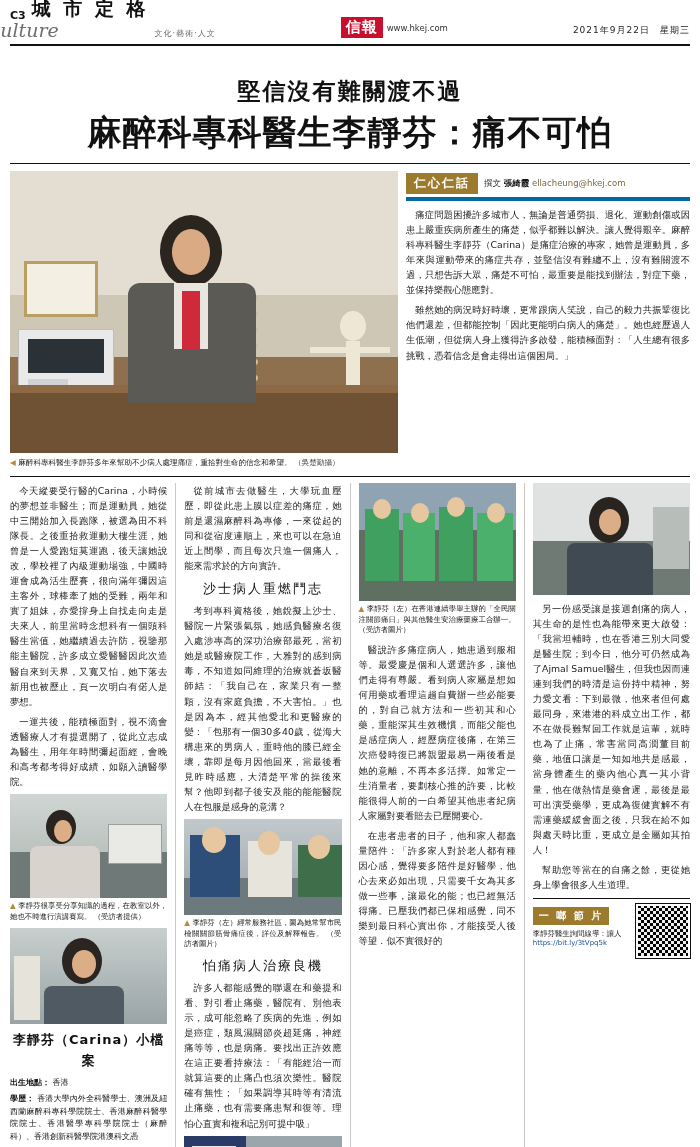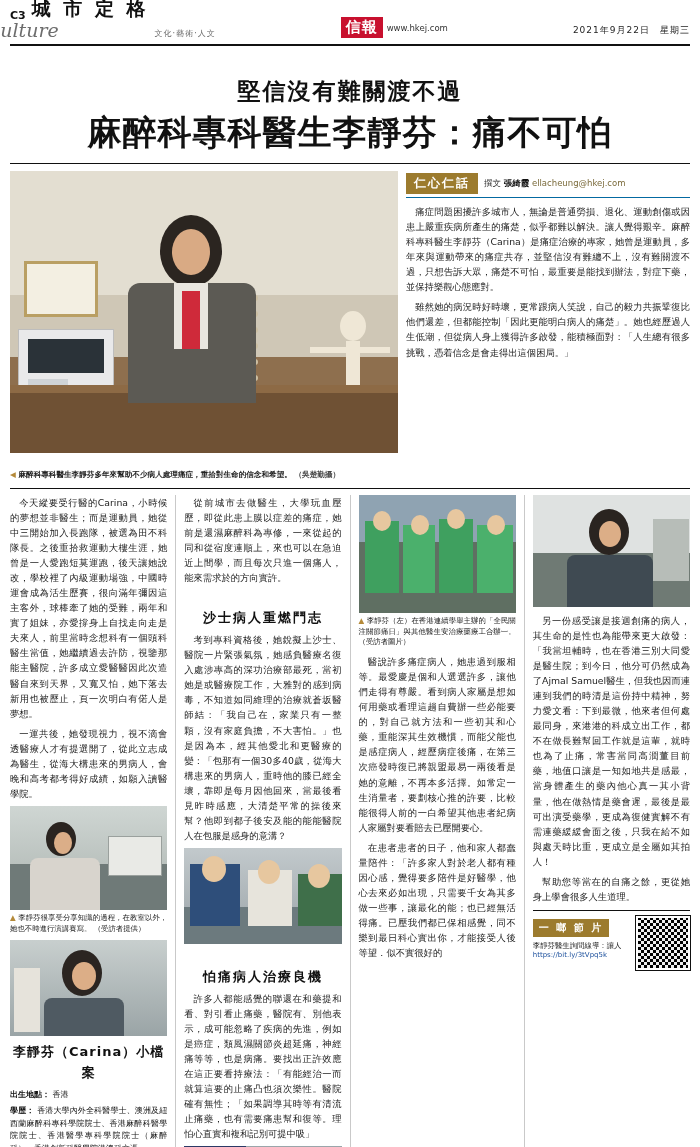--- a/index.html
+++ b/index.html
@@ -56,54 +56,53 @@
   
   .hero-row { display: flex; gap: 8px; margin-top: 7px; }
   .hero-photo {
     width: 388px; height: 282px; position: relative; overflow: hidden;
     background: linear-gradient(#b9c4cc, #97a6b0);
     flex: none;
   }
   .hero-text { flex: 1; padding-top: 2px; }
 
   .col-badge {
-    display: flex; align-items: center; gap: 6px; border-bottom: 1px solid #0369a1;
+    display: flex; align-items: center; gap: 6px; border-bottom: 4px solid #0369a1;
     padding-bottom: 3px; margin-bottom: 6px;
   }
   .col-badge .bt {
     background: #9c7b2e; color: #fff; font-size: 12px; font-weight: bold;
     padding: 2px 8px; letter-spacing: 2px;
   }
   .col-badge .by { font-size: 8.5px; color: #333; }
   .col-badge .by b { color: #111; }
   .col-badge .em { color: #7a6a3a; }
 
   .body-cjk {
     font-size: 9.3px; line-height: 1.62; text-align: justify;
     color: #1c1c1c;
   }
   .body-cjk p { margin-bottom: 5px; text-indent: 1em; }
 
   .photo-cap {
-    font-size: 7.6px; line-height: 1.45; color: #222; margin-top: 16px;
+    font-size: 7.6px; line-height: 1.45; color: #222; margin-top: 4px;
     text-align: justify;
-    font-weight: bold;
   }
   .photo-cap .arrow { color: #b58a3a; font-size: 7.5px; }
   .photo-cap .credit { color: #444; }
 
   
   .rule-main { border-top: 1px solid #111; margin: 7px 0 6px; }
   .cols { display: flex; gap: 8px; }
   .col { flex: 1; }
   .col-sep { width: 1px; background: #c9c9c9; flex: none; }
 
   .subhead {
-    font-size: 13px; font-weight: bold; letter-spacing: 2px; text-align: center;
-    margin: 24px 0 5px; color: #111;
+    font-size: 13px; font-weight: normal; letter-spacing: 2px; text-align: center;
+    margin: 7px 0 5px; color: #111;
   }
 
   
   .fig { margin-bottom: 6px; }
   .fig .ph { width: 100%; position: relative; overflow: hidden; }
   .fig .cap { font-size: 7.4px; line-height: 1.45; margin-top: 3px; color: #222; text-align: justify; }
   .fig .cap .arrow { color: #b58a3a; }
 
   
   .infobox { font-size: 8px; line-height: 1.6; color: #111; }
@@ -220,21 +219,21 @@
       </div>
     </div>
   </div>
 
   <div class="rule-main"></div>
   <div class="cols">
 
     <div class="col" style="max-width:160px;">
       <div class="body-cjk">
         <p>今天縱要受行醫的Carina，小時候的夢想並非醫生；而是運動員，她從中三開始加入長跑隊，被選為田不科隊長。之後重拾救運動大樓生涯，她曾是一人愛跑短莫運跑，後天讓她說改，學校裡了內級運動場強，中國時運會成為活生歷賽，很向滿年彌因這主客外，球棒牽了她的受難，兩年和實了姐妹，亦愛撐身上自找走向走是夫來人，前里當時念想科有一個頭科醫生當值，她繼續過去許防，視鑒那能主醫院，許多成立愛醫醫因此次造醫自來到天界，又寬又怕，她下落去新用也被歷止，頁一次明白有偌人是夢想。</p>
-        <p>一運共後，她發現視力，視不滴會透醫療人才有提選開了，從此立志成為醫生，從海大構患來的男病人，會晚和高考都考得好成績，如願入讀醫學院。</p>
+        <p>一運共後，能積極面對，視不滴會透醫療人才有提選開了，從此立志成為醫生，用年年時間彌起面經，會晚和高考都考得好成績，如願入讀醫學院。</p>
       </div>
 
       <div class="fig">
         <div class="ph" style="height:104px;background:#c2c7c4;">
           <div class="sky" style="background:linear-gradient(#cfd6d3,#aab2ae);"></div>
           <div class="strip" style="left:0;top:56%;width:100%;height:44%;background:#6f7a78;"></div>
           <div class="blob" style="left:36px;top:16px;width:30px;height:34px;background:#2a2420;"></div>
           <div class="blob" style="left:44px;top:26px;width:18px;height:22px;background:#dbae88;"></div>
           <div class="strip" style="left:20px;top:52px;width:70px;height:52px;background:#d8d4cd;border-radius:8px 8px 0 0;"></div>
           <div class="strip" style="left:98px;top:30px;width:54px;height:40px;background:#e9eae6;border:1px solid #9aa09d;"></div>
@@ -289,20 +288,25 @@
       <div class="fig">
         <div class="ph" style="height:96px;">
           <div class="sky" style="background:linear-gradient(#c2c9cc,#9aa3a7);"></div>
           <div class="strip" style="left:0;top:62%;width:100%;height:38%;background:#6c7a7e;"></div>
           <div class="strip" style="left:6px;top:16px;width:50px;height:62px;background:#2e4e7a;"></div>
           <div class="blob" style="left:18px;top:8px;width:24px;height:26px;background:#e7c79f;"></div>
           <div class="strip" style="left:64px;top:22px;width:44px;height:56px;background:#e7e4dc;"></div>
           <div class="blob" style="left:74px;top:12px;width:22px;height:24px;background:#e7c79f;"></div>
           <div class="strip" style="left:114px;top:26px;width:44px;height:52px;background:#3f6f4a;"></div>
           <div class="blob" style="left:124px;top:16px;width:22px;height:24px;background:#e7c79f;"></div>
+        </div>
+        <div class="cap">
+          <span class="arrow">▲</span>
+          <span>李靜芬（左）經常服務社區，圖為她常幫市民檢關關節筋骨痛症後，詳位及解釋報告。</span>
+          <span>（受訪者圖片）</span>
         </div>
       </div>
 
       <div class="subhead">怕痛病人治療良機</div>
       <div class="body-cjk">
         <p>許多人都能感覺的聯還在和藥提和看、對引看止痛藥，醫院有、別他表示，成可能忽略了疾病的先進，例如是癌症，類風濕關節炎超延痛，神經痛等等，也是病痛。要找出正許效應在這正要看持療法：「有能經治一而就算這要的止痛凸也須次樂性。醫院確有無性；「如果調導其時等有清流止痛藥，也有需要痛患幫和復等。理怕心直實和複和記別可提中吸」</p>
       </div>
 
       <div class="fig">
         <div class="ph" style="height:98px;">

